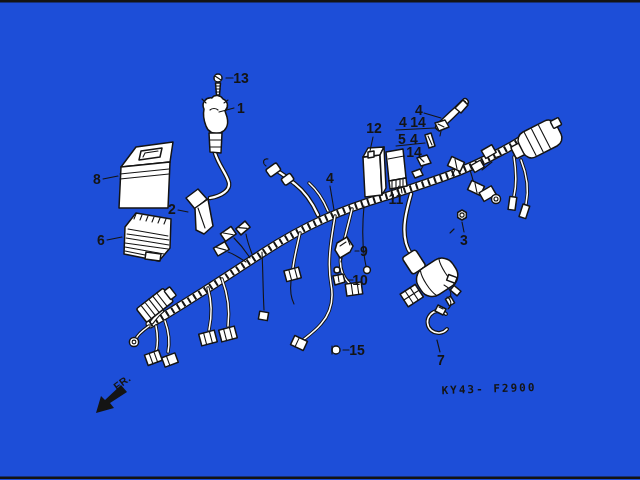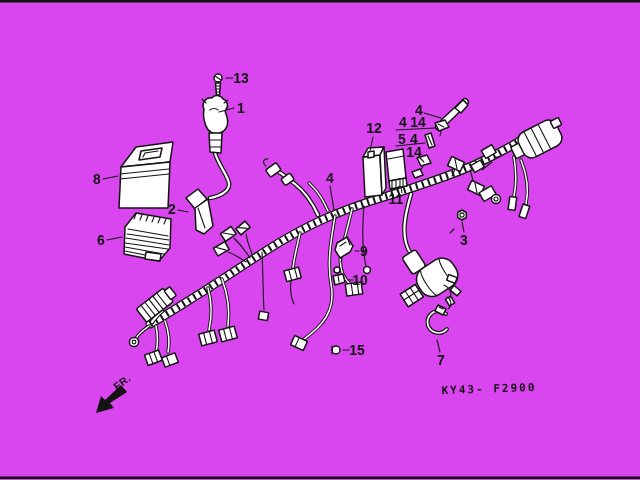--- a/index.html
+++ b/index.html
@@ -1,16 +1,16 @@
 <!DOCTYPE html>
 <html><head>
 <meta charset="utf-8">
 <style>
   html,body{margin:0;padding:0;background:#ffffff;}
-  #stage{position:relative;width:640px;height:480px;background:#d946ef;overflow:hidden;
+  #stage{position:relative;width:640px;height:480px;background:#1d4ed8;overflow:hidden;
          font-family:"Liberation Sans",sans-serif;}
   svg{position:absolute;left:0;top:0;}
   .ln{stroke:#141414;stroke-width:1.5;fill:none;stroke-linecap:round;stroke-linejoin:round;}
   .thin{stroke:#141414;stroke-width:1.1;fill:none;stroke-linecap:round;}
   .fw{fill:#ffffff;stroke:#141414;stroke-width:1.5;stroke-linejoin:round;}
   .fb{fill:#141414;stroke:none;}
   .wb4{stroke:#141414;stroke-width:4.6;fill:none;stroke-linecap:round;}
   .ww2{stroke:#ffffff;stroke-width:2.2;fill:none;stroke-linecap:round;}
   .wb3{stroke:#141414;stroke-width:3.4;fill:none;stroke-linecap:round;}
   .ww1{stroke:#ffffff;stroke-width:1.5;fill:none;stroke-linecap:round;}

